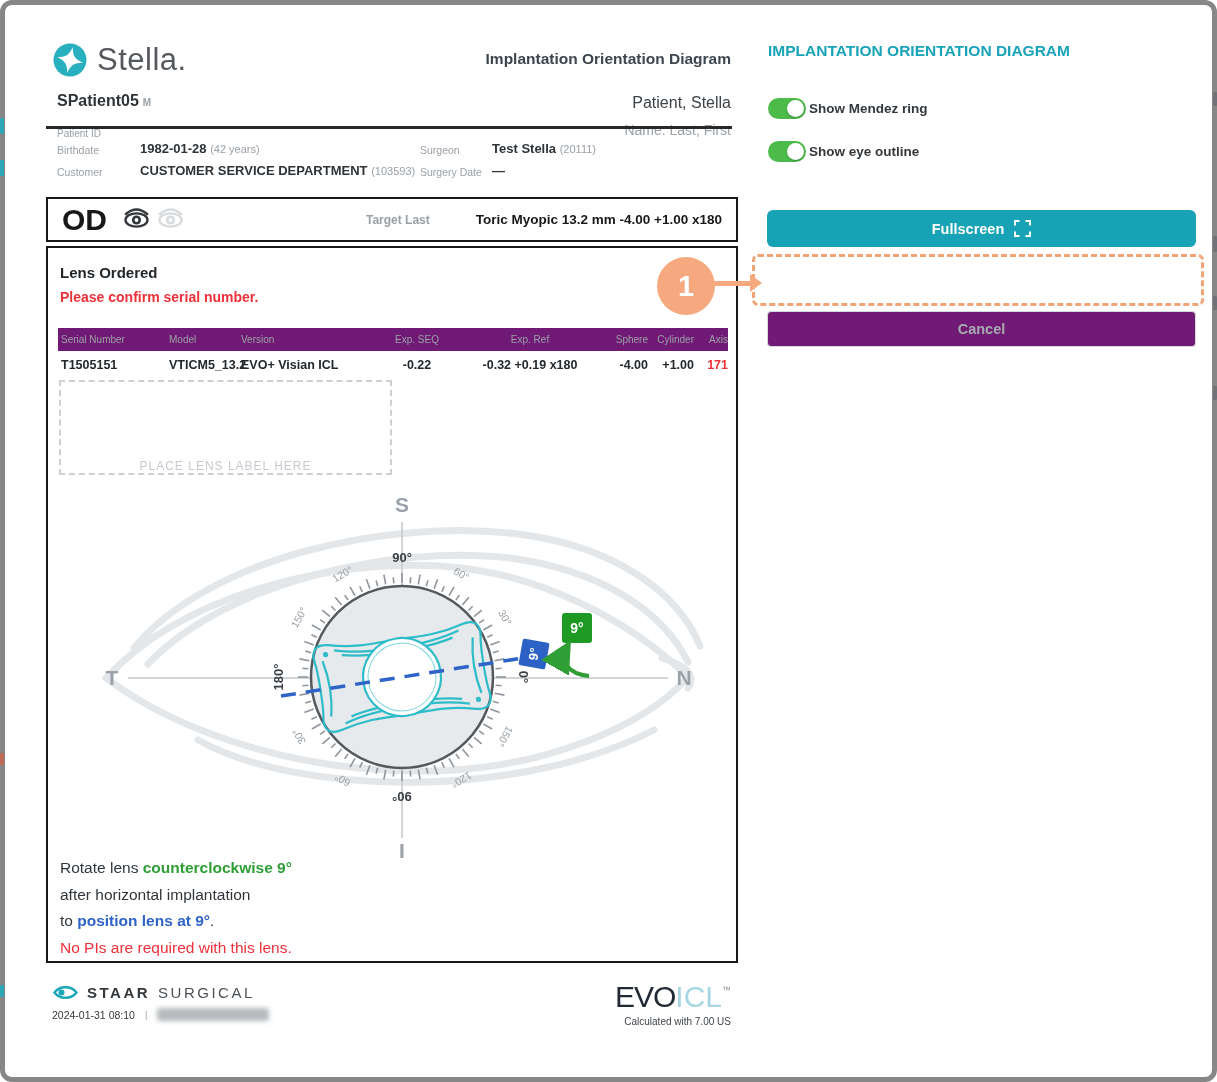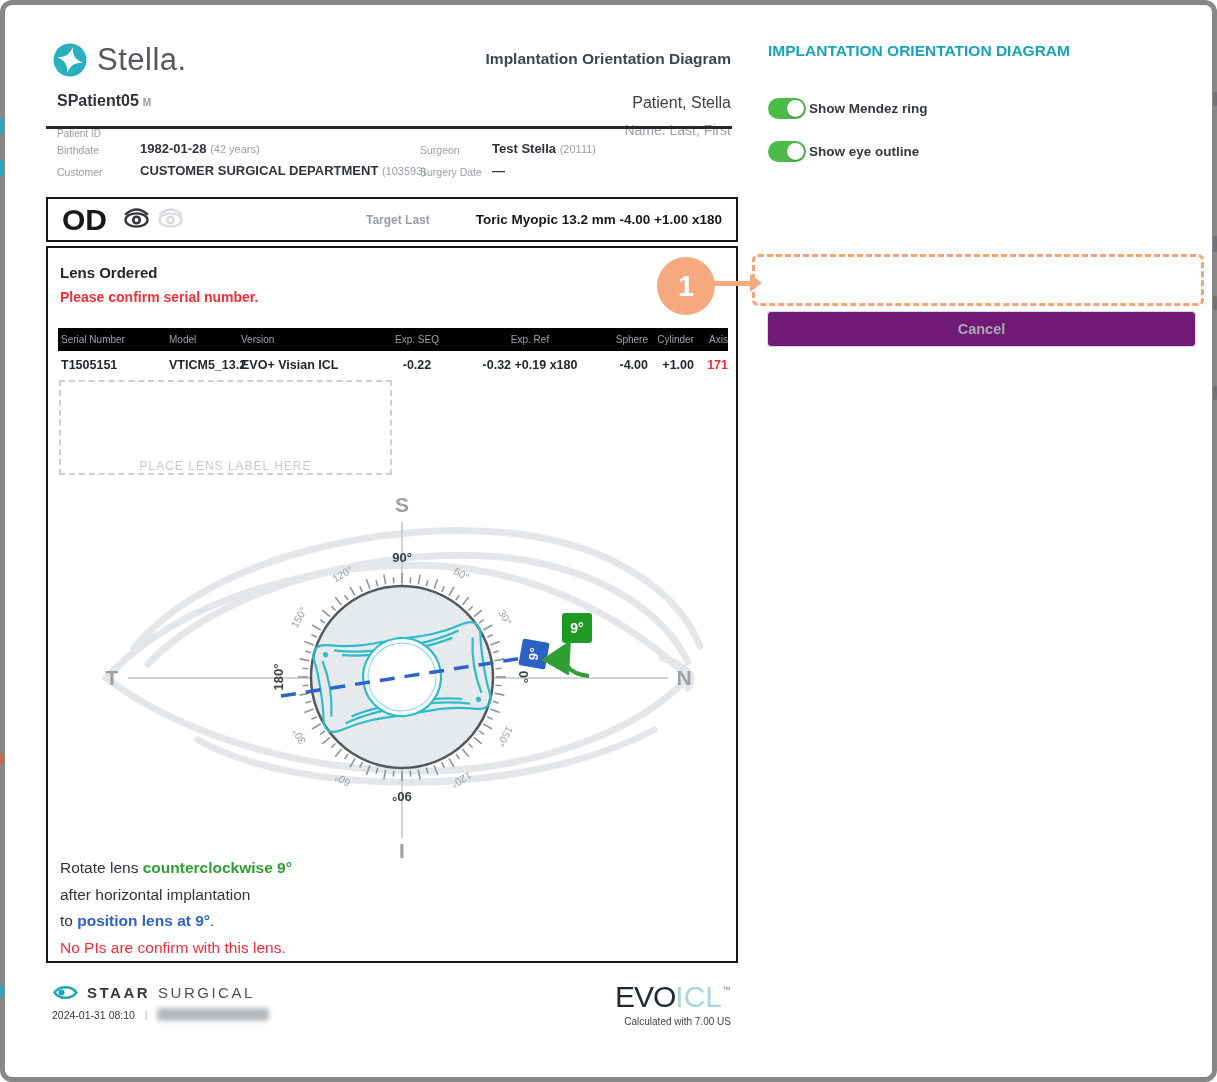--- a/index.html
+++ b/index.html
@@ -34,21 +34,21 @@
   .tl-label { margin-left:auto; font-size:12px; font-weight:bold; color:#9aa0a6; }
   .tl-value { margin-left:46px; font-size:13.5px; font-weight:bold; color:#17181a; white-space:nowrap; }
 
   
   .content-box { position:absolute; left:46px; top:246px; width:692px; height:717px;
                  border:2.5px solid #17181a; background:#fff; }
   .lens-ordered { position:absolute; left:12px; top:16px; font-size:15px; font-weight:bold; color:#22272b; }
   .warning { position:absolute; left:12px; top:41px; font-size:14px; font-weight:bold; color:#ee3038; }
   .tbl { position:absolute; left:10px; width:670px; display:grid;
          grid-template-columns:108px 72px 140px 78px 148px 44px 46px 34px; align-items:center; }
-  .tbl-h { top:80px; height:23px; background:#000000; font-size:10px; color:#9aa0a6; }
+  .tbl-h { top:80px; height:23px; background:#701a75; font-size:10px; color:#9aa0a6; }
   .tbl-r { top:103px; height:28px; font-size:12.5px; font-weight:bold; color:#23282c; }
   .c-l { text-align:left; padding-left:3px; } .c-c { text-align:center; } .c-r { text-align:right; }
   .axis-red { color:#ee3038; }
   .label-box { position:absolute; left:11px; top:132px; width:333px; height:95px;
                border:2px dashed #ccd0d4; display:flex; align-items:flex-end; justify-content:center;
                font-size:12px; color:#c6cad0; letter-spacing:1px; }
   #diagram { position:absolute; left:0; top:240px; }
   .rl-bold { font-family:"Liberation Sans",sans-serif; font-size:13px; font-weight:bold; fill:#3a4046; }
   .rl-gray { font-family:"Liberation Sans",sans-serif; font-size:10.5px; fill:#9ba1a6; }
   #ring-ticks line { stroke:#8f959c; stroke-width:1.6; }
@@ -124,21 +124,21 @@
   </div>
 
   <div class="divider"></div>
 
   <div class="i-label" style="left:57px; top:144px;">Birthdate</div>
   <div class="i-value" style="left:140px; top:141px;">
     <span>1982-01-28</span> <span class="i-note">(42 years)</span>
   </div>
   <div class="i-label" style="left:57px; top:166px;">Customer</div>
   <div class="i-value" style="left:140px; top:163px;">
-    <span>CUSTOMER SURGICAL DEPARTMENT</span> <span class="i-note">(103593)</span>
+    <span>CUSTOMER SERVICE DEPARTMENT</span> <span class="i-note">(103593)</span>
   </div>
   <div class="i-label" style="left:420px; top:144px;">Surgeon</div>
   <div class="i-value" style="left:492px; top:141px;">
     <span>Test Stella</span> <span class="i-note">(20111)</span>
   </div>
   <div class="i-label" style="left:420px; top:166px;">Surgery Date</div>
   <div class="i-value" style="left:492px; top:163px;">—</div>
 
   <div class="od-box">
     <span class="od-label">OD</span>
@@ -333,21 +333,21 @@
         <rect x="514" y="125" width="30" height="30" rx="3" fill="#1e9a24"></rect>
         <text x="529" y="141" text-anchor="middle" dominant-baseline="middle" fill="#fff" style="font:bold 14px 'Liberation Sans',sans-serif">9°</text>
       </g>
       <path d="M 541 188 C 520 186 511 173 519 159" fill="none" stroke="#2f9e35" stroke-width="4" marker-end="url(#ah)"></path>
     </svg>
 
     <div class="instructions">
       <div><span>Rotate lens </span><span class="green-t">counterclockwise 9°</span></div>
       <div>after horizontal implantation</div>
       <div><span>to </span><span class="blue-t">position lens at 9°</span><span>.</span></div>
-      <div class="red-t">No PIs are confirm with this lens.</div>
+      <div class="red-t">No PIs are required with this lens.</div>
     </div>
   </div>
 
   <div class="staar">
     <svg width="27" height="17" viewBox="0 0 27 17">
       <path d="M2.5 8.5 C7.5 1.5, 19.5 1.5, 24.5 8.5 C19.5 15.5, 7.5 15.5, 2.5 8.5 Z" fill="none" stroke="#1ba7b8" stroke-width="2.4"></path>
       <circle cx="9.5" cy="8.5" r="3" fill="#1ba7b8"></circle>
     </svg>
     <span class="staar-bold">STAAR</span>
       <span class="staar-light">SURGICAL</span>
@@ -370,20 +370,26 @@
       </span>
     <span class="toggle-label">Show Mendez ring</span>
   </div>
   <div class="toggle-row" style="top:141px;">
     <span class="toggle">
         <span class="knob"></span>
       </span>
     <span class="toggle-label">Show eye outline</span>
   </div>
 
+  <div class="btn btn-teal btn-fullscreen">
+    <span>Fullscreen</span>
+    <svg width="17" height="17" viewBox="0 0 17 17">
+      <path d="M1 5.5 V1 H5.5 M11.5 1 H16 V5.5 M16 11.5 V16 H11.5 M5.5 16 H1 V11.5" fill="none" stroke="#fff" stroke-width="2"></path>
+    </svg>
+  </div>
 
   <div class="dashed-highlight"></div>
 
 
   <div class="btn btn-cancel">
     <span>Cancel</span>
   </div>
 
   <div class="annot-circle">
     <span>1</span>

